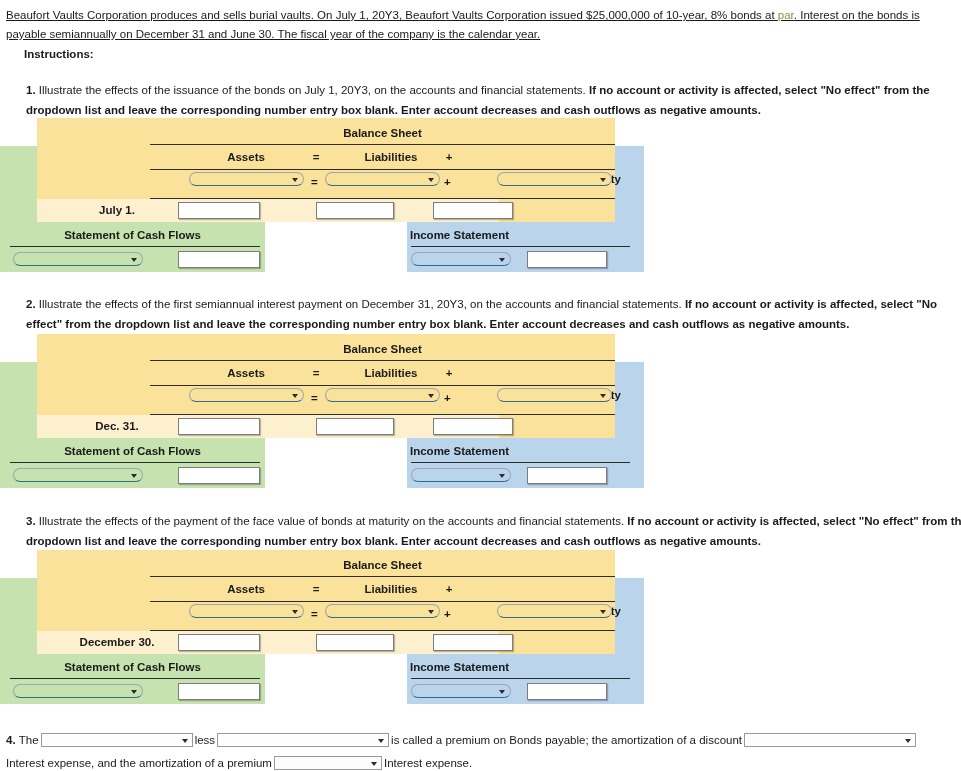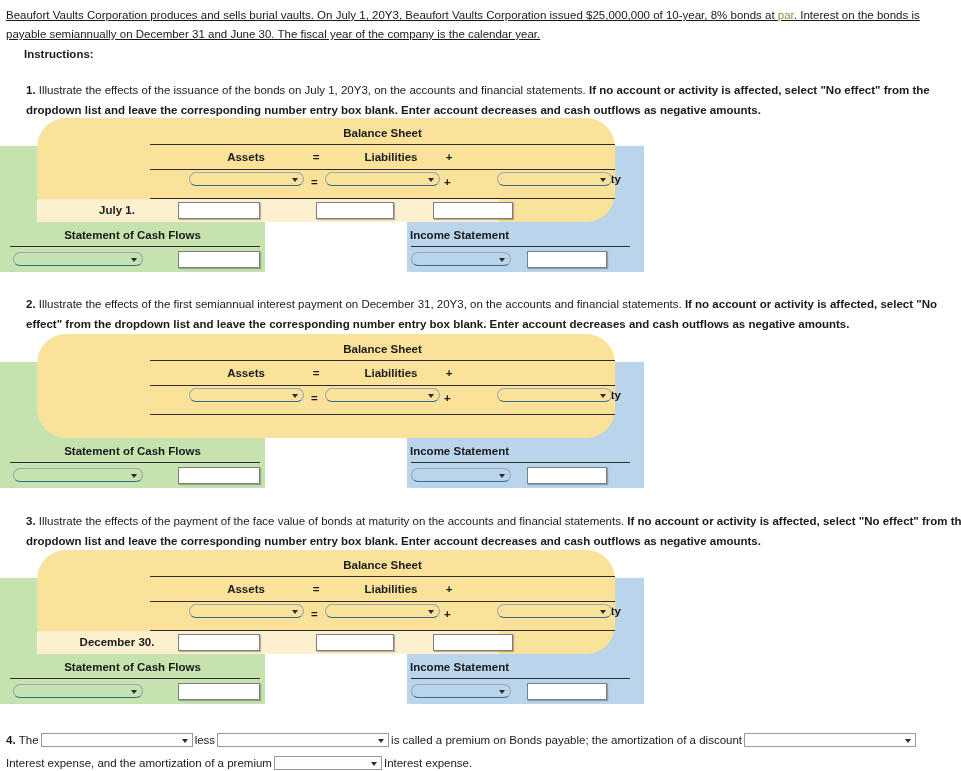--- a/index.html
+++ b/index.html
@@ -77,21 +77,20 @@
   }
 
   
   .bs-panel {
     position: absolute;
     left: 37px;
     top: 0px;
     width: 578px;
     height: 104px;
     background: #fbe29b;
-    border-radius: 29px;
   }
   .bs-title {
     position: absolute;
     left: 113px;
     top: 9px;
     width: 465px;
     text-align: center;
     font-weight: bold;
     font-size: 11.5px;
   }
@@ -348,20 +347,26 @@
     <div class="rule bs-rule-2"></div>
 
     <div class="dd-yellow dd-a"></div>
     <div class="op op-eq">=</div>
     <div class="dd-yellow dd-l"></div>
     <div class="op op-plus">+</div>
     <div class="dd-yellow dd-se"></div>
     <div class="rule bs-rule-3"></div>
   </div>
 
+  <div class="date-row">
+    <div class="date-label">Dec. 31.</div>
+    <div class="amt-box ab-a"></div>
+    <div class="amt-box ab-l"></div>
+    <div class="amt-box ab-se"></div>
+  </div>
 
   <div class="scf-title">Statement of Cash Flows</div>
   <div class="rule scf-rule"></div>
   <div class="is-title">Income Statement</div>
   <div class="rule is-rule"></div>
   <div class="dd-green"></div>
   <div class="amt-box ab-scf"></div>
   <div class="dd-blue"></div>
   <div class="amt-box ab-is"></div>
 </div>

